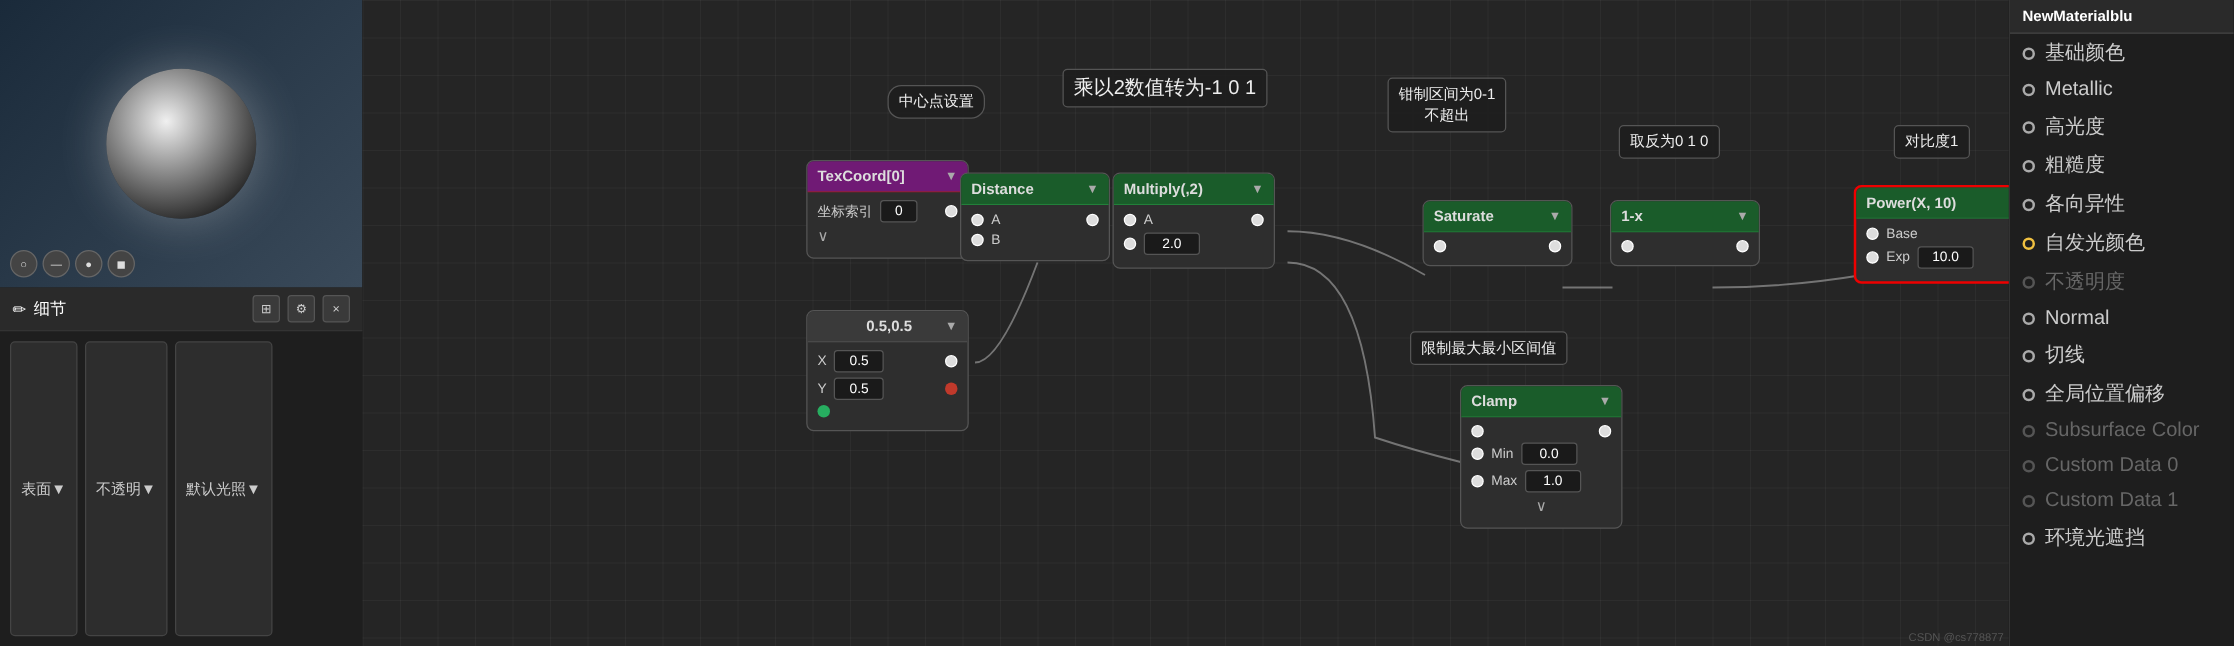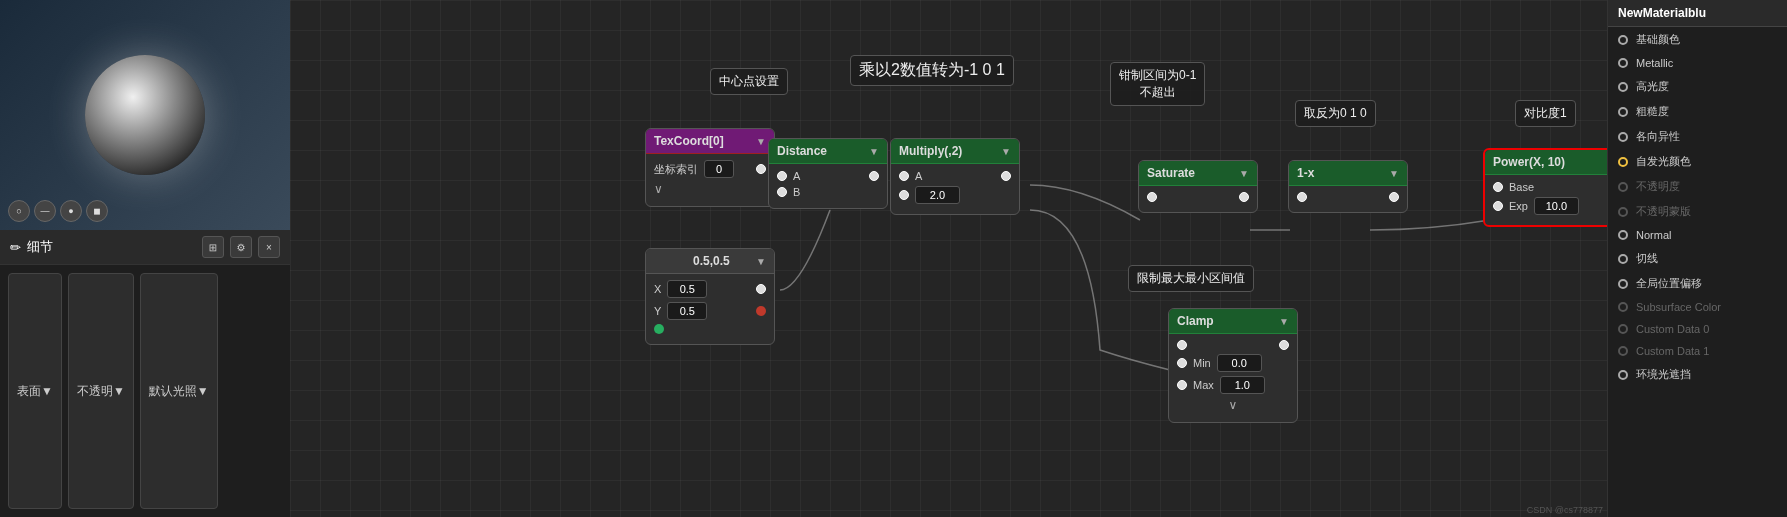--- a/index.html
+++ b/index.html
@@ -245,21 +245,21 @@
     }
     .material-dot {
       width: 10px;
       height: 10px;
       border-radius: 50%;
       border: 2px solid #aaa;
       flex-shrink: 0;
     }
     .material-dot.yellow { border-color: #f0c040; }
     .material-dot.dim { border-color: #555; }
-    .material-text { font-size: 11px; color: #ccc; }
+    .material-text { font-size: 16px; color: #ccc; }
     .material-text.dim { color: #666; }
 
     .watermark {
       position: absolute;
       bottom: 2px;
       right: 4px;
       font-size: 9px;
       color: #555;
     }
   </style>
@@ -318,21 +318,21 @@
 
     <path d="M740 185 Q790 185 850 220" stroke="#aaa" stroke-width="1.5" fill="none" opacity="0.6"></path>
 
     <path d="M960 230 Q980 230 1000 230" stroke="#aaa" stroke-width="1.5" fill="none" opacity="0.6"></path>
 
     <path d="M1080 230 Q1140 230 1200 220" stroke="#aaa" stroke-width="1.5" fill="none" opacity="0.6"></path>
 
     <path d="M740 210 Q800 210 810 350 Q840 360 880 370" stroke="#aaa" stroke-width="1.5" fill="none" opacity="0.6"></path>
   </svg>
 
-  <div class="node-label-above" style="left:420px; top:68px;">
+  <div class="node-label-above" style="left:420px; top:68px;border-radius:11px;">
     中心点设置
   </div>
 
   <div class="node-label-above" style="left:560px; top:55px; font-size:16px;">
     乘以2数值转为-1  0 1
   </div>
 
   <div class="node-label-above" style="left:820px; top:62px; text-align:center; line-height:1.4;">
     钳制区间为0-1<br>不超出
   </div>
@@ -524,24 +524,20 @@
     </div>
     <div class="material-item">
       <div class="material-dot yellow"></div>
       <span class="material-text">自发光颜色</span>
     </div>
     <div class="material-item">
       <div class="material-dot dim"></div>
       <span class="material-text dim">不透明度</span>
     </div>
     <div class="material-item">
-      <div class="material-dot dim"></div>
-      <span class="material-text dim">不透明蒙版</span>
-    </div>
-    <div class="material-item">
       <div class="material-dot"></div>
       <span class="material-text">Normal</span>
     </div>
     <div class="material-item">
       <div class="material-dot"></div>
       <span class="material-text">切线</span>
     </div>
     <div class="material-item">
       <div class="material-dot"></div>
       <span class="material-text">全局位置偏移</span>

